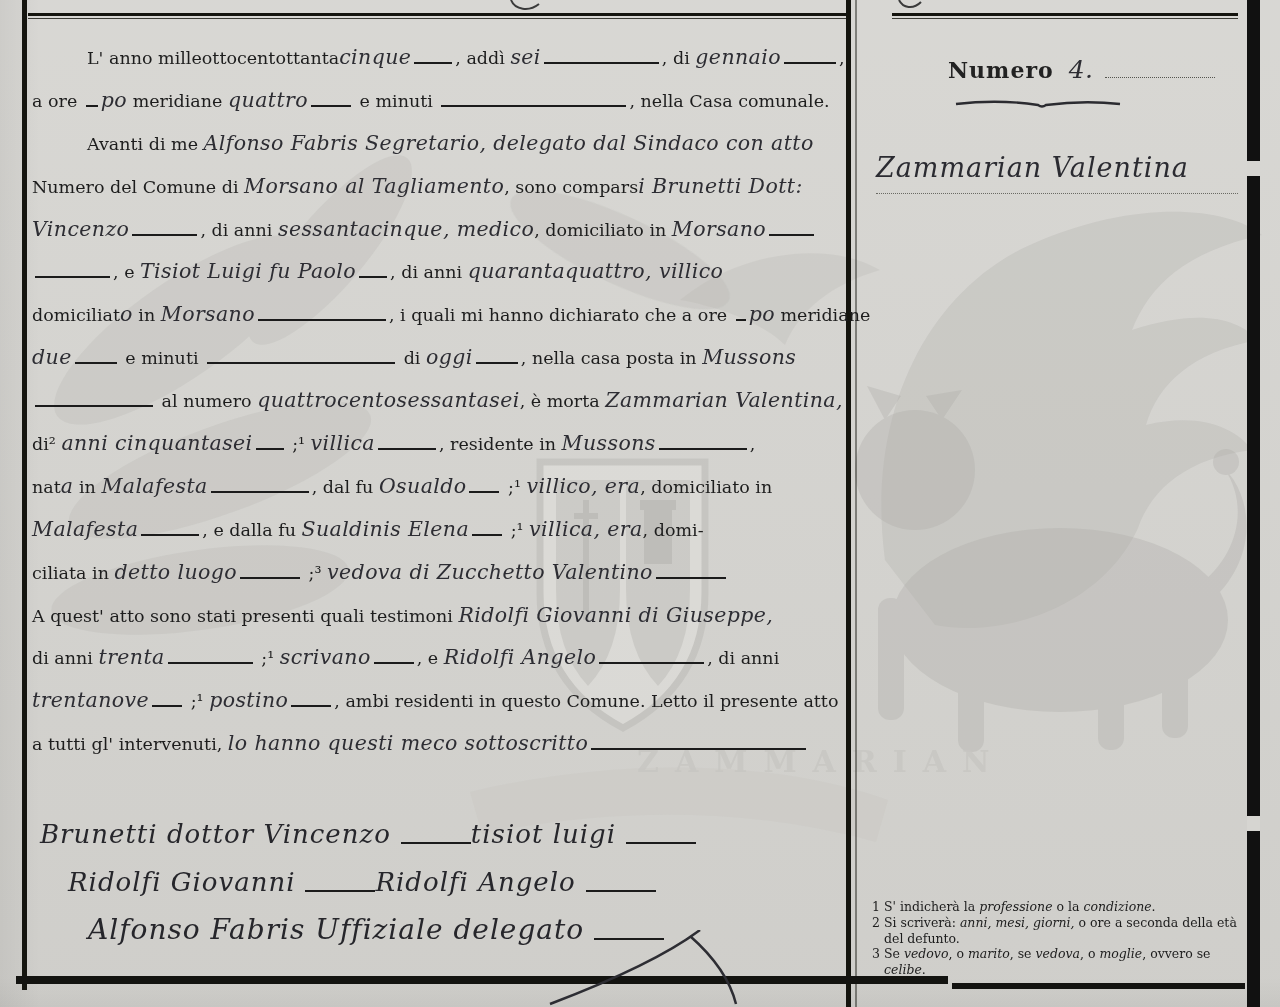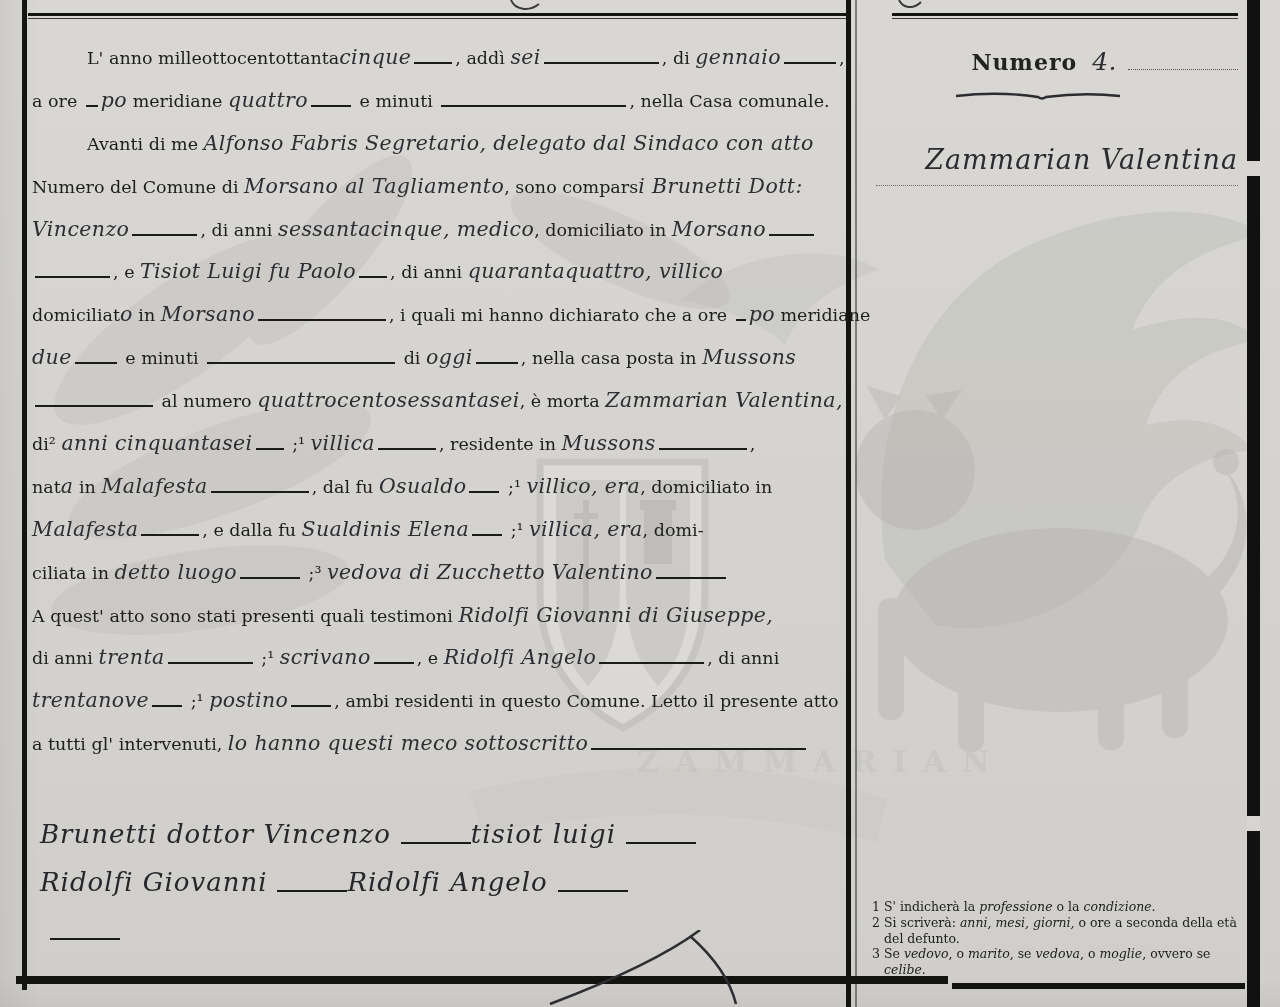--- a/index.html
+++ b/index.html
@@ -44,25 +44,25 @@
     display:inline-block;height:4px;margin:0 3px;
     border-bottom:2.2px solid #1b1b1b;vertical-align:baseline;
   }
   
   .signatures{position:absolute;left:40px;top:810px;width:812px;z-index:2;}
   .sig-row{height:48px;line-height:48px;display:flex;white-space:nowrap;}
   .sig{font-style:italic;font-size:26px;color:#26262b;letter-spacing:1px;}
   .sig-rule{width:70px;border-bottom:2.4px solid #1b1b1b;margin-left:10px;align-self:flex-end;margin-bottom:14px;height:0;}
   .sig-row:nth-child(1) .sig:nth-of-type(1){margin-left:0;}
   .sig-row:nth-child(1) .sig:nth-of-type(2){margin-left:90px;}
-  .sig-row:nth-child(2) .sig:nth-of-type(1){}
+  .sig-row:nth-child(2) .sig:nth-of-type(1){margin-left:28px;}
   .sig-row:nth-child(2) .sig:nth-of-type(2){margin-left:95px;}
   .sig-row:nth-child(3) .sig:nth-of-type(1){margin-left:48px;font-size:28px;}
   
-  .margin-col{position:absolute;left:876px;top:40px;width:362px;z-index:2;text-align:right;}
+  .margin-col{position:absolute;left:876px;top:48px;width:362px;z-index:2;}
   .numero-line{white-space:nowrap;padding-left:72px;height:44px;line-height:44px;}
   .numero-label{font-weight:bold;font-size:22px;letter-spacing:1px;color:#222;}
   .numero-value{font-style:italic;font-size:25px;color:#2d2d33;margin-left:10px;}
   .numero-rule{display:inline-block;width:110px;border-bottom:1.5px dotted #55554f;height:4px;margin-left:6px;}
   .flourish{margin:6px 0 0 78px;display:block;}
   .deceased{
     font-style:italic;font-size:27px;color:#2b2b31;letter-spacing:1px;
     border-bottom:1.5px dotted #6a6a64;white-space:nowrap;
   }
   .deceased-1{margin-top:42px;padding-bottom:10px;}
@@ -161,20 +161,21 @@
         <span class="sig">tisiot luigi</span>
         <span class="sig-rule"></span>
       </div>
       <div class="sig-row">
         <span class="sig">Ridolfi Giovanni</span>
         <span class="sig-rule"></span>
         <span class="sig">Ridolfi Angelo</span>
         <span class="sig-rule"></span>
       </div>
       <div class="sig-row">
+        <span class="sig">Alfonso Fabris Uffiziale delegato</span>
         <span class="sig-rule"></span>
       </div>
     </div>
   <svg class="stray" style="left:540px;top:930px;z-index:3;" width="220" height="77">
     <path d="M160 0 C120 30 60 55 10 74 M150 6 C175 28 190 50 196 74" stroke="#2d2d33" stroke-width="2.5" fill="none"></path>
   </svg>
 
   <div class="margin-col">
     <div class="numero-line">
       <span class="numero-label">Numero</span>

